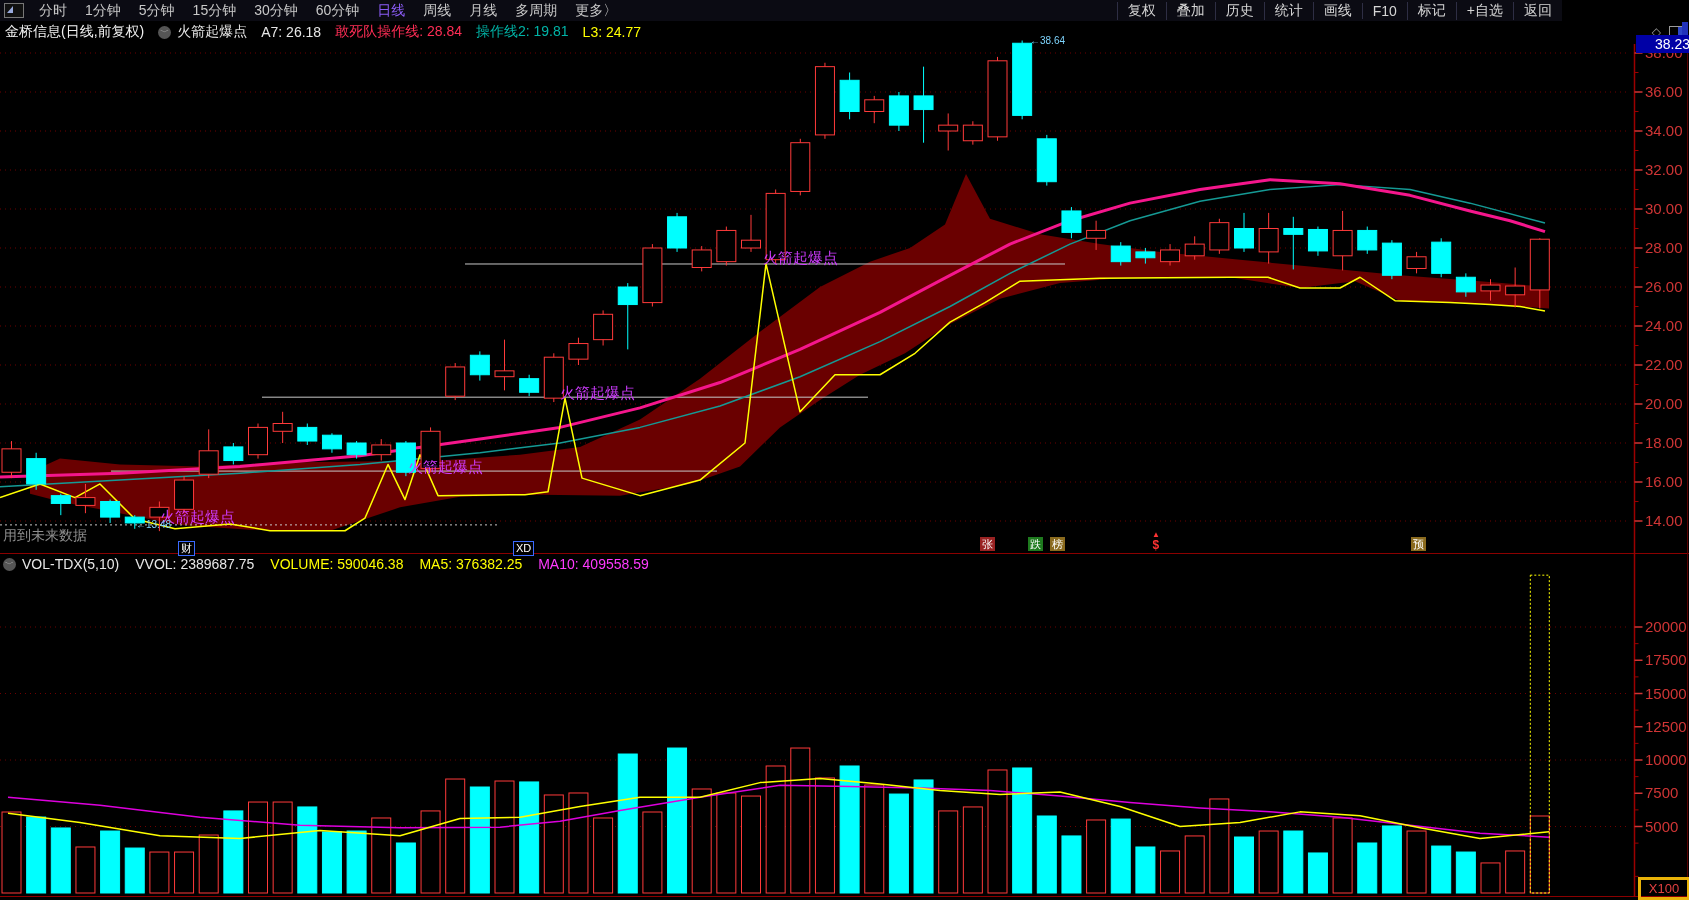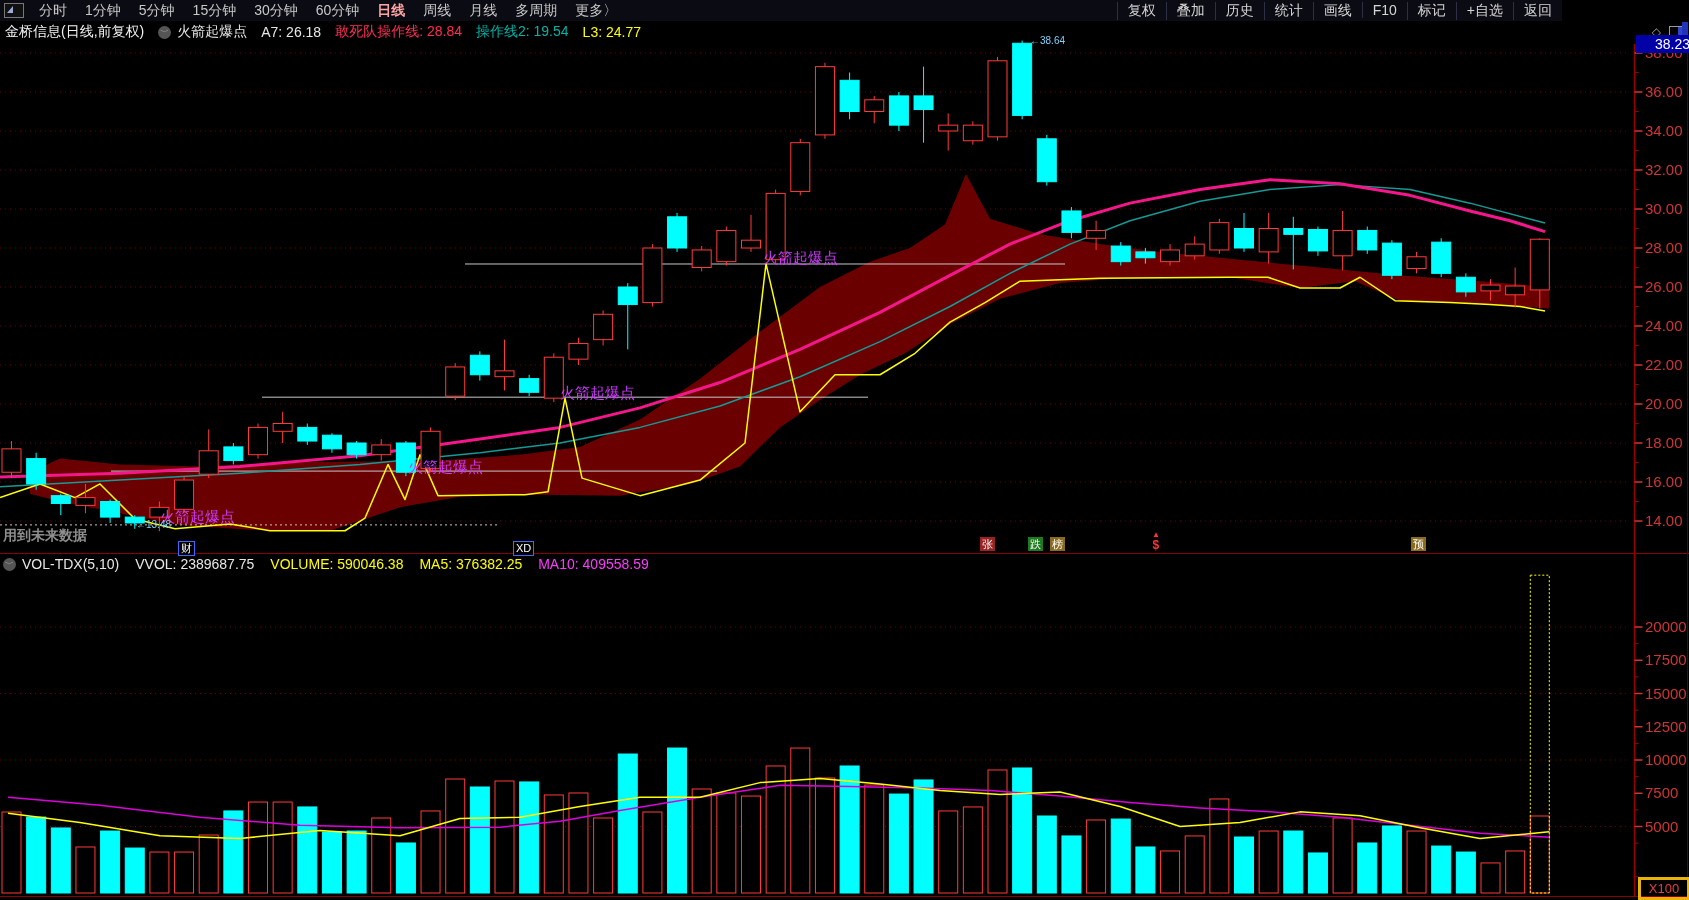--- a/index.html
+++ b/index.html
@@ -4,43 +4,43 @@
 <style>
   html,body{margin:0;padding:0;background:#000;}
   body{width:1689px;height:900px;overflow:hidden;position:relative;
        font-family:"Liberation Sans","DejaVu Sans",sans-serif;}
   #stage{position:absolute;left:0;top:0;width:1689px;height:900px;background:#000;}
   
   #toolbar{position:absolute;left:0;top:0;width:1562px;height:21px;background:#0b0b13;
            display:flex;align-items:center;font-size:14px;color:#c8c8c8;}
   #periods{display:flex;align-items:center;gap:0;}
   .period{padding:0 9px;cursor:pointer;white-space:nowrap;}
-  .period.active{color:#fca5a5;font-weight:bold;}
+  .period.active{color:#8b5cf6;}
   #app-icon{width:18px;height:13px;margin:0 6px 0 4px;border:1px solid #777;position:relative;background:#111;}
   #app-icon:before{content:"";position:absolute;left:2px;top:2px;width:0;height:0;
       border-left:6px solid transparent;border-bottom:7px solid #9ad;}
-  #toolbar-right{margin-left:auto;display:flex;align-items:flex-start;}
+  #toolbar-right{margin-left:auto;display:flex;align-items:center;}
   .tb-btn{padding:0 10px;border-left:1px solid #2e2e44;cursor:pointer;white-space:nowrap;color:#d5d5d5;}
   
   #infobar{position:absolute;left:0;top:21px;width:1689px;height:22px;background:#000;
            display:flex;align-items:center;font-size:14px;color:#e6e6e6;}
   #infobar .seg{margin-right:14px;white-space:nowrap;}
   #stock-title{margin-left:5px;color:#f0f0f0;}
   .chev-circle{width:13px;height:13px;border-radius:50%;background:#555;color:#ccc;display:inline-flex;
       align-items:center;justify-content:center;font-size:9px;line-height:1;margin-right:6px;}
   #infobar-right{margin-left:auto;display:flex;align-items:center;gap:8px;margin-right:4px;}
   #diamond-icon{color:#9a9a9a;font-size:12px;}
   #split-icon{width:14px;height:11px;border:1px solid #9a9a9a;position:relative;background:#000;}
   #split-icon:before{content:"";position:absolute;right:0;top:0;width:6px;height:11px;background:#2d46c8;}
   #edge-strip{position:absolute;right:1px;top:22px;width:6px;height:20px;background:#2233bb;}
   
   .annot{position:absolute;white-space:nowrap;pointer-events:none;}
   .rocket{color:#cf3bff;font-size:15px;}
   .white-note{color:#7dd3fc;font-size:10px;}
-  .gray-note{color:#8e8e8e;font-size:14px;font-weight:bold;}
+  .gray-note{color:#8e8e8e;font-size:14px;}
   .badge{position:absolute;font-size:11px;line-height:14px;height:14px;padding:0 2px;color:#fff;}
   .badge.red{background:#992222;}
   .badge.green{background:#1e7a1e;}
   .badge.brown{background:#8a6a1e;}
   .badge.news{background:#000;border:1px solid #3a6aff;line-height:13px;height:13px;}
   .badge.dollar{background:transparent;color:#ff3333;display:flex;flex-direction:column;align-items:center;line-height:1;}
   .badge.dollar .arr{font-size:8px;}
   .badge.dollar .sym{font-size:12px;font-weight:bold;}
   
   #volhdr{position:absolute;left:0;top:555px;width:1630px;height:18px;display:flex;align-items:center;
@@ -85,21 +85,21 @@
         <span class="tb-btn">返回</span>
       </span>
   </div>
 
   <div id="infobar">
     <span class="seg" id="stock-title">金桥信息(日线,前复权)</span>
     <span class="chev-circle">﹀</span>
     <span class="seg">火箭起爆点</span>
     <span class="seg">A7: 26.18</span>
     <span class="seg" id="line1-label" style="color: rgb(255, 45, 85);">敢死队操作线: 28.84</span>
-    <span class="seg" id="line2-label" style="color: rgb(0, 179, 166);">操作线2: 19.54</span>
+    <span class="seg" id="line2-label" style="color: rgb(0, 179, 166);">操作线2: 19.81</span>
     <span class="seg" id="line3-label" style="color: rgb(255, 255, 0); text-align: right;">L3: 24.77</span>
     <span id="infobar-right">
       <span id="diamond-icon">◇</span>
       <span id="split-icon"></span>
     </span>
   </div>
   <div id="edge-strip"></div>
 
   <svg id="chart-canvas" width="1689" height="900" style="position:absolute;left:0;top:0;">
       <g>

